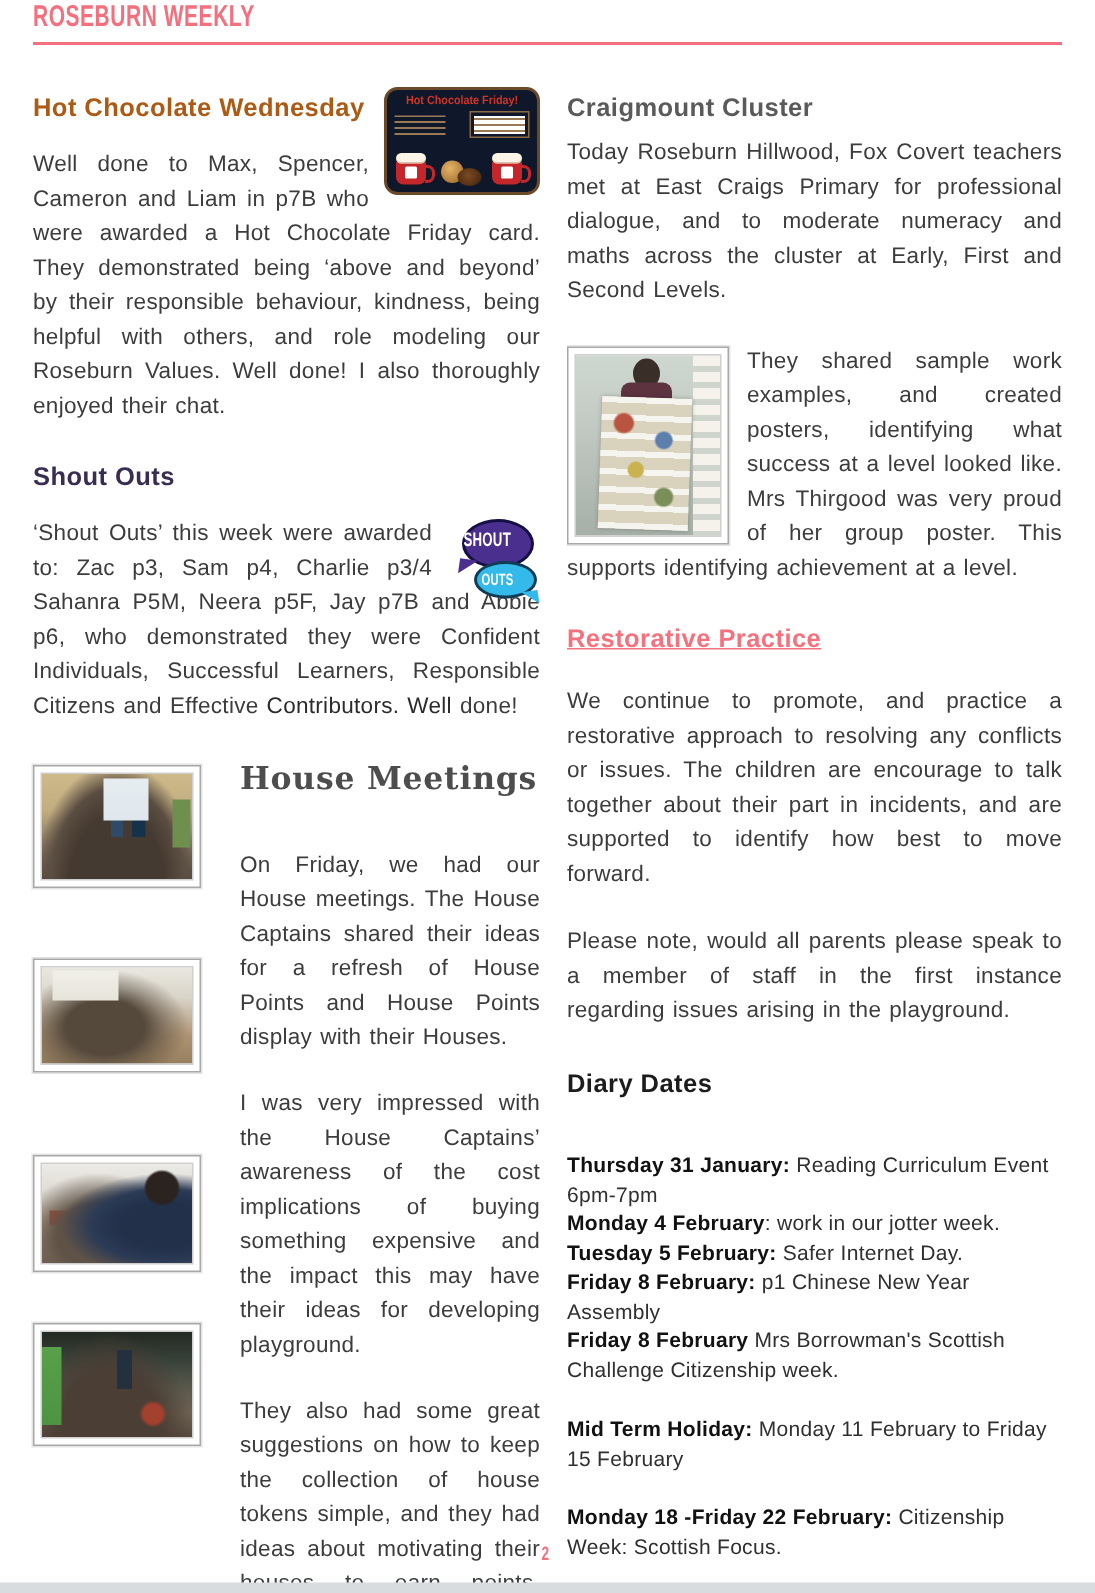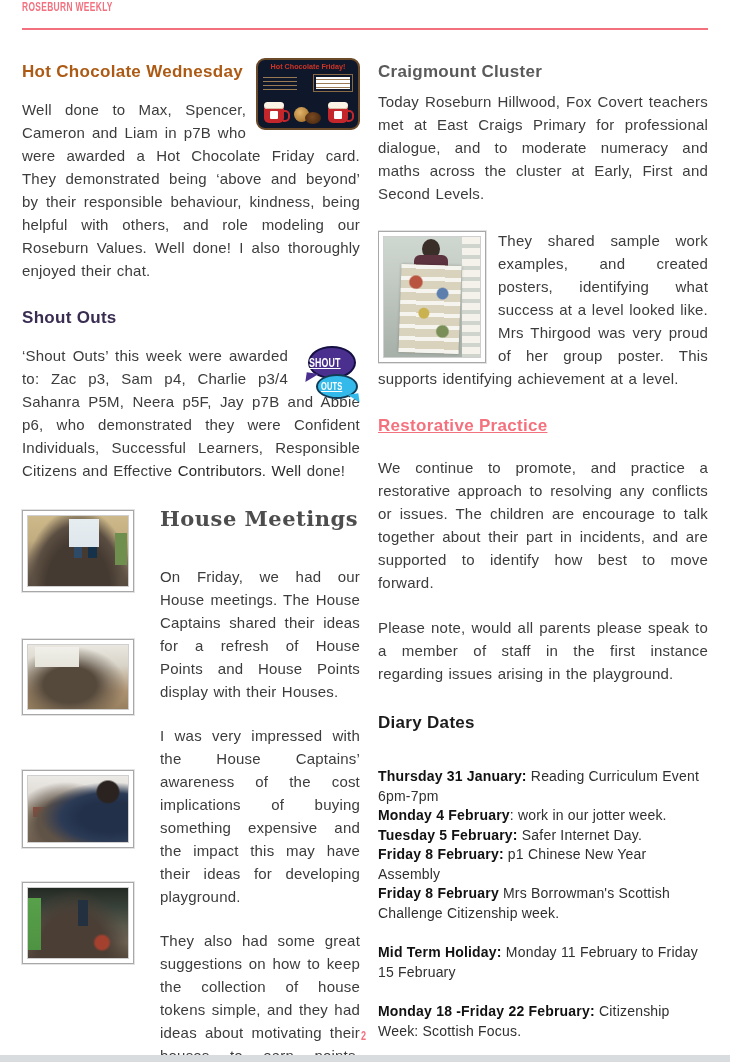--- a/index.html
+++ b/index.html
@@ -4,21 +4,21 @@
 <style>
   * { margin:0; padding:0; box-sizing:border-box; }
   html,body { background:#ffffff; }
   .page {
     position:relative; width:730px; height:1062px; background:#ffffff;
     font-family:"Liberation Sans", sans-serif; color:#3c3c3c; overflow:hidden;
   }
   
   .masthead {
     position:absolute; left:22px; top:0px; color:#f3707e;
-    font-weight:bold; font-size:12px; letter-spacing:0.5px; white-space:nowrap;
+    font-weight:bold; font-size:20px; letter-spacing:0.5px; white-space:nowrap;
   }
   .condensed { display:inline-block; transform:scaleX(0.70); transform-origin:0 50%; }
   .head-rule { position:absolute; left:22px; top:28px; width:686px; height:2px; background:#f3707e; }
 
   
   .col-left  { position:absolute; left:22px;  top:62px; width:338px; }
   .col-right { position:absolute; left:378px; top:62px; width:330px; }
 
   h2.sec { font-size:17px; font-weight:bold; letter-spacing:0.3px; }
   .h-choc  { color:#ac5a14; margin-bottom:16px; }
@@ -60,21 +60,21 @@
   .mug.left { left:6px; } .mug.right { right:10px; }
   .mug::before { content:""; position:absolute; top:-5px; left:0; right:0; height:7px; background:#fdf4e8; border-radius:4px; box-shadow:inset 0 -1px 0 #d8c3aa; }
   .mug::after  { content:""; position:absolute; right:-6px; top:3px; width:5px; height:8px; border:2px solid #c3272b; border-left:none; border-radius:0 5px 5px 0; }
   .mug .label { position:absolute; left:6px; top:4px; width:8px; height:8px; background:#fff; border-radius:1px; }
   .cookie { position:absolute; bottom:6px; border-radius:50%; }
   .cookie.c1 { left:36px; width:15px; height:15px; background:radial-gradient(circle at 40% 35%, #e2b46a, #b07c36 70%); }
   .cookie.c2 { left:47px; bottom:4px; width:16px; height:12px; background:radial-gradient(circle at 45% 40%, #7a4a22, #4e2c11 75%); }
 
   
   .shout-badge { float:right; width:62px; height:44px; margin:2px 0 0 10px; position:relative; }
-  .bubble { position:absolute; display:flex; align-items:center; justify-content:center; color:#fff; font-weight:bold;text-decoration:underline; }
+  .bubble { position:absolute; display:flex; justify-content:center; color:#fff; font-weight:bold; }
   .bubble .condensed { transform:scaleX(0.68); }
   .bub-purple { left:10px; top:0; width:48px; height:33px; background:#4a2f8f; border:2px solid #151043; border-radius:50%; z-index:1; font-size:13px; }
   .bub-purple::after { content:""; position:absolute; left:-4px; bottom:-6px; width:0; height:0;
     border-left:12px solid #4a2f8f; border-bottom:10px solid transparent; transform:rotate(8deg); }
   .bub-cyan { left:18px; top:28px; width:42px; height:25px; background:#33b9ea; border:2px solid #123c55; border-radius:50%; z-index:2; font-size:11px; }
   .bub-cyan::after { content:""; position:absolute; right:-3px; bottom:-6px; width:0; height:0;
     border-right:11px solid #33b9ea; border-bottom:9px solid transparent; transform:rotate(-8deg); }
 
   
   .house-wrap { display:flex; margin-top:24px; }

